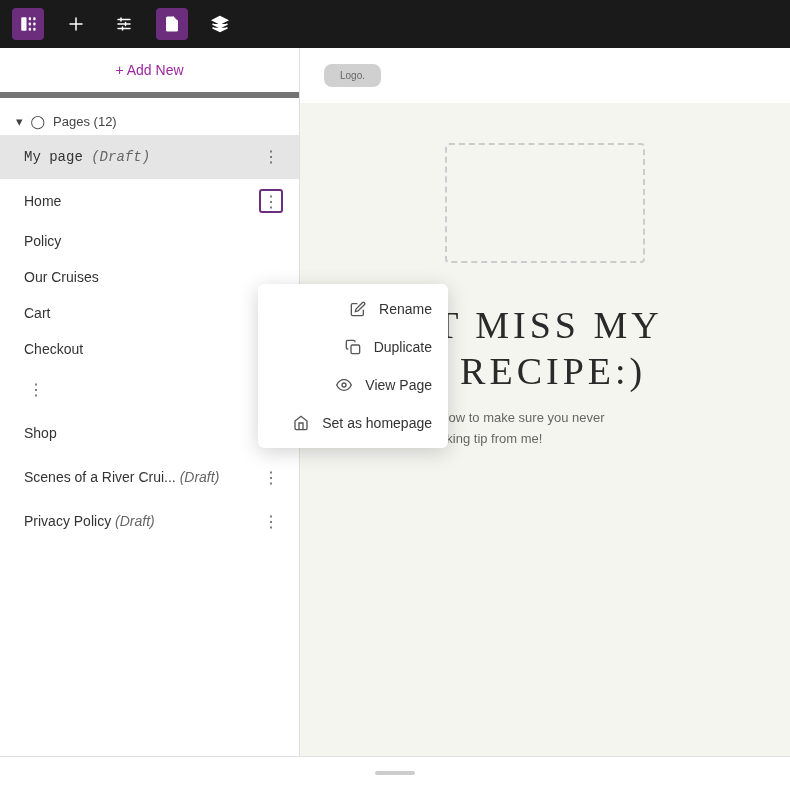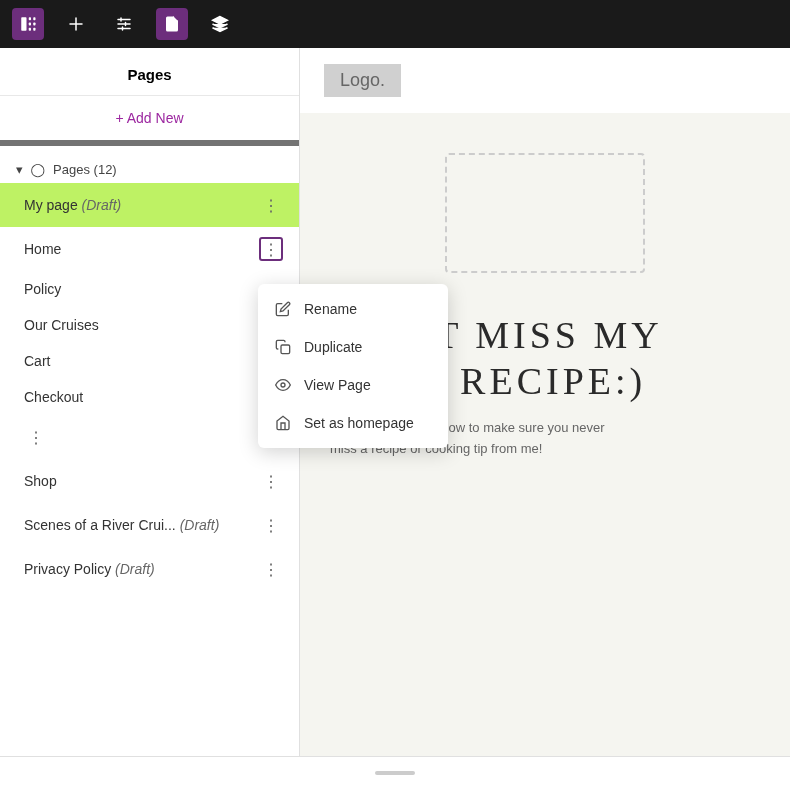--- a/index.html
+++ b/index.html
@@ -100,21 +100,22 @@
       display: flex;
       align-items: center;
       justify-content: space-between;
       padding: 10px 16px 10px 24px;
       font-size: 14px;
       color: #333;
       cursor: pointer;
       position: relative;
     }
     .page-item.active {
-      background: #bef264;
+      background: #e5e5e5;
+      font-family: Liberation Mono, monospace;
     }
 
     .page-item-label { flex: 1; }
     .page-item-label .draft {
       font-style: italic;
       color: #666;
     }
 
     .three-dots {
       width: 24px;
@@ -146,20 +147,21 @@
     }
 
     .context-menu-item {
       display: flex;
       align-items: center;
       gap: 12px;
       padding: 10px 16px;
       font-size: 14px;
       color: #333;
       cursor: pointer;
+      justify-content: flex-end;
     }
     .context-menu-icon {
       width: 18px;
       height: 18px;
       display: flex;
       align-items: center;
       justify-content: center;
       color: #555;
       flex-shrink: 0;
     }
@@ -182,23 +184,23 @@
     
     .logo-bar {
       background: #fff;
       padding: 16px 24px;
       display: flex;
       align-items: center;
     }
     .logo-placeholder {
       background: #d0d0d0;
       padding: 6px 16px;
-      font-size: 18px;
+      font-size: 10px;
       color: #666;
-      border-radius: 0;
+      border-radius: 8px;
     }
 
     
     .dashed-box {
       border: 2px dashed #ccc;
       width: 200px;
       height: 120px;
       margin: 40px auto 20px auto;
       border-radius: 4px;
     }
@@ -276,21 +278,20 @@
     <svg width="18" height="18" viewBox="0 0 24 24" fill="none" stroke="white" stroke-width="2">
         <path d="M12 2L2 7l10 5 10-5-10-5zM2 17l10 5 10-5M2 12l10 5 10-5"></path>
       </svg>
   </div>
 </div>
 
 <div class="main">
 
   <div class="sidebar">
 
-    <div class="sidebar-header">Pages</div>
 
     <div class="add-new-btn">+ Add New</div>
 
     <div class="pages-group">
       <div class="pages-group-header">
         <span>▾</span>
         <span>◯</span>
         <span>Pages (12)</span>
       </div>
 

